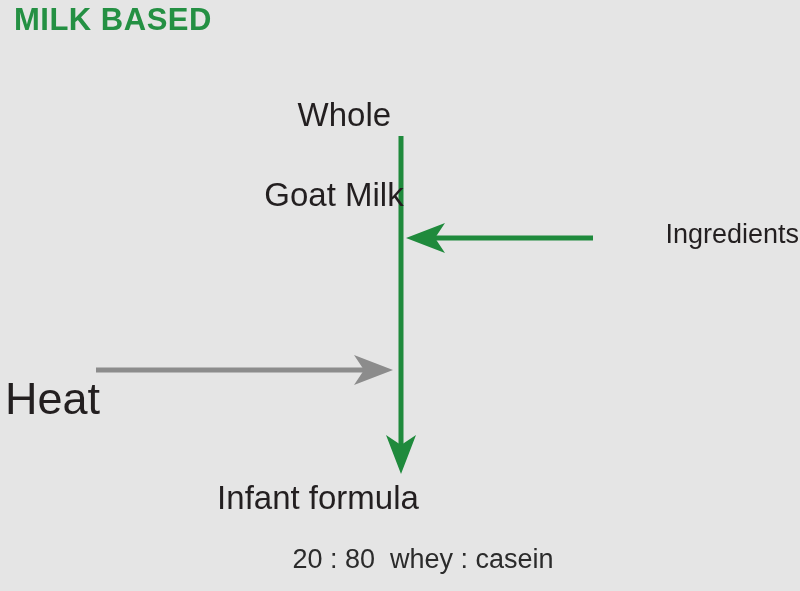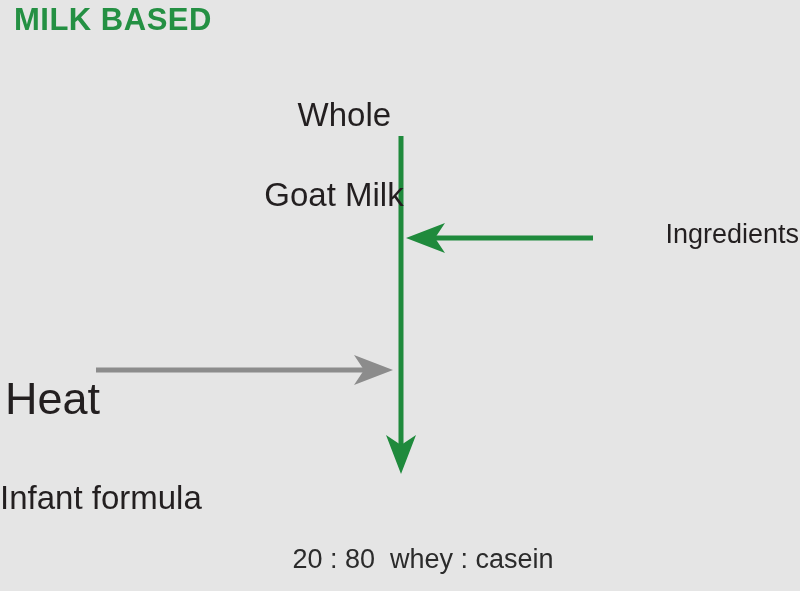--- a/index.html
+++ b/index.html
@@ -62,21 +62,21 @@
     left: 5px;
     top: 348px;
     font-size: 45px;
     margin-top: 24px;
   }
 
   #label-output {
     left: 0;
     top: 478px;
     width: 636px;
-    text-align: left;
+    text-align: center;
     font-size: 33px;
   }
 
   #label-ratio {
     left: 0;
     top: 543px;
     width: 800px;
     text-align: center;
     font-size: 27px;
     color: #2b2b2b;

